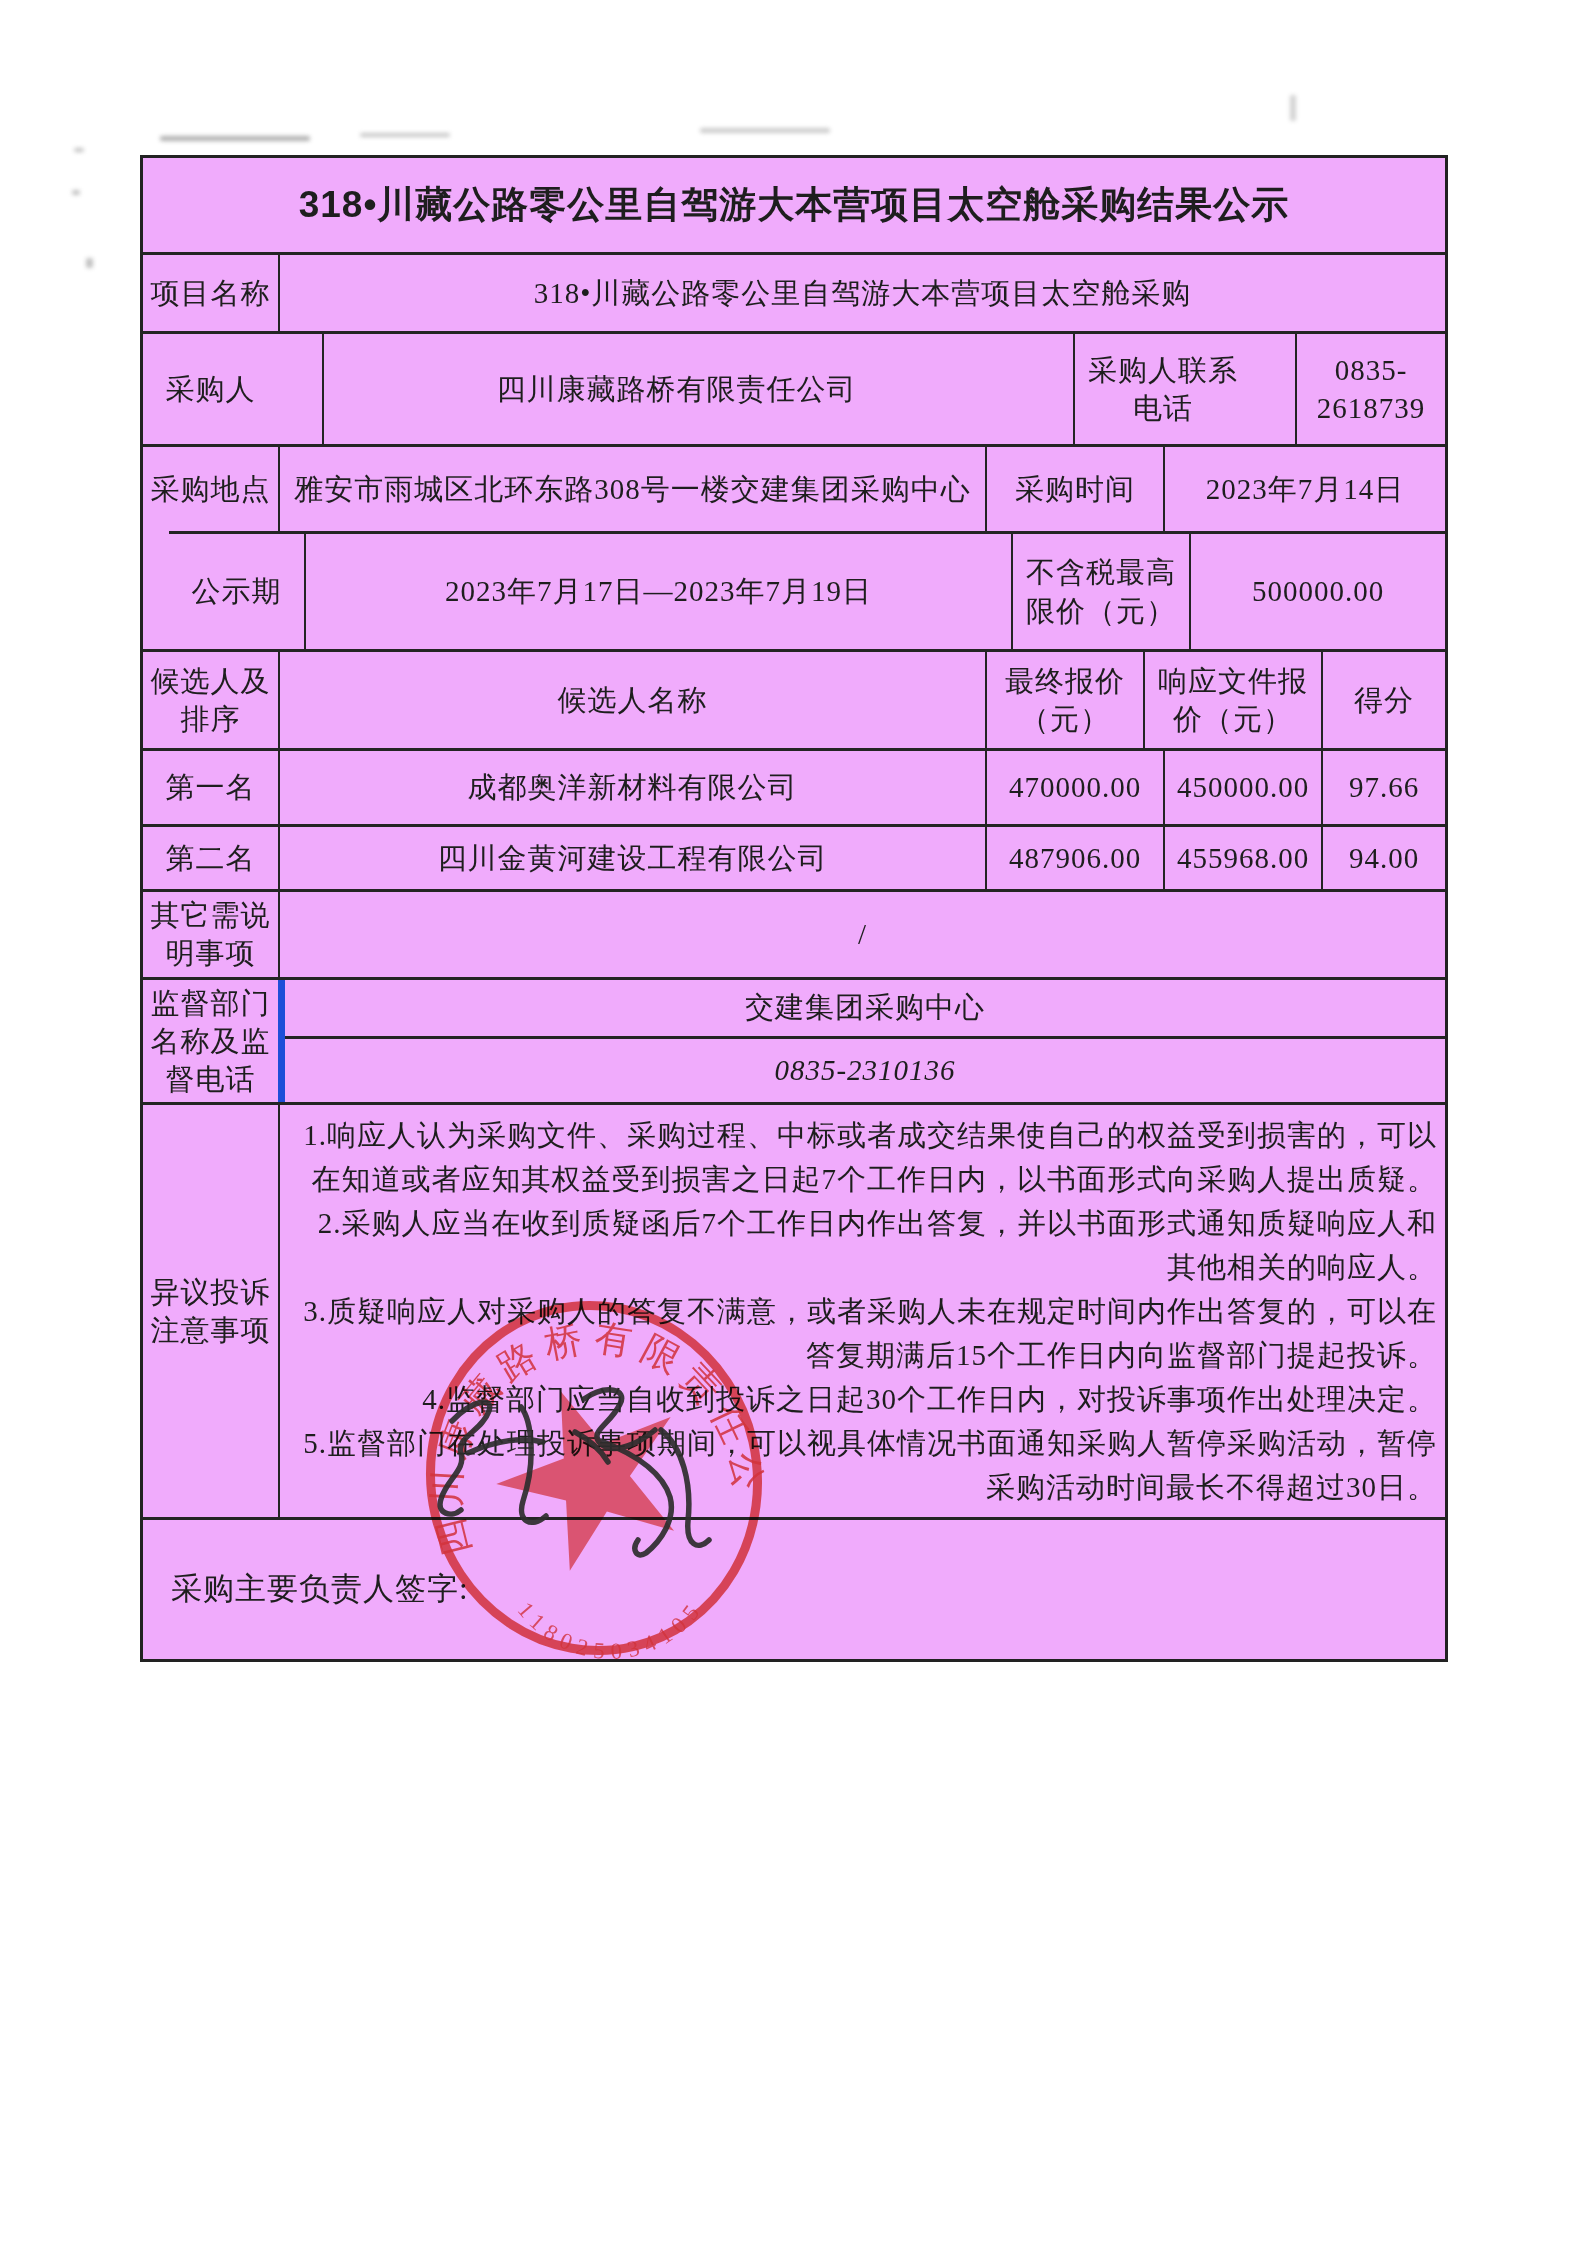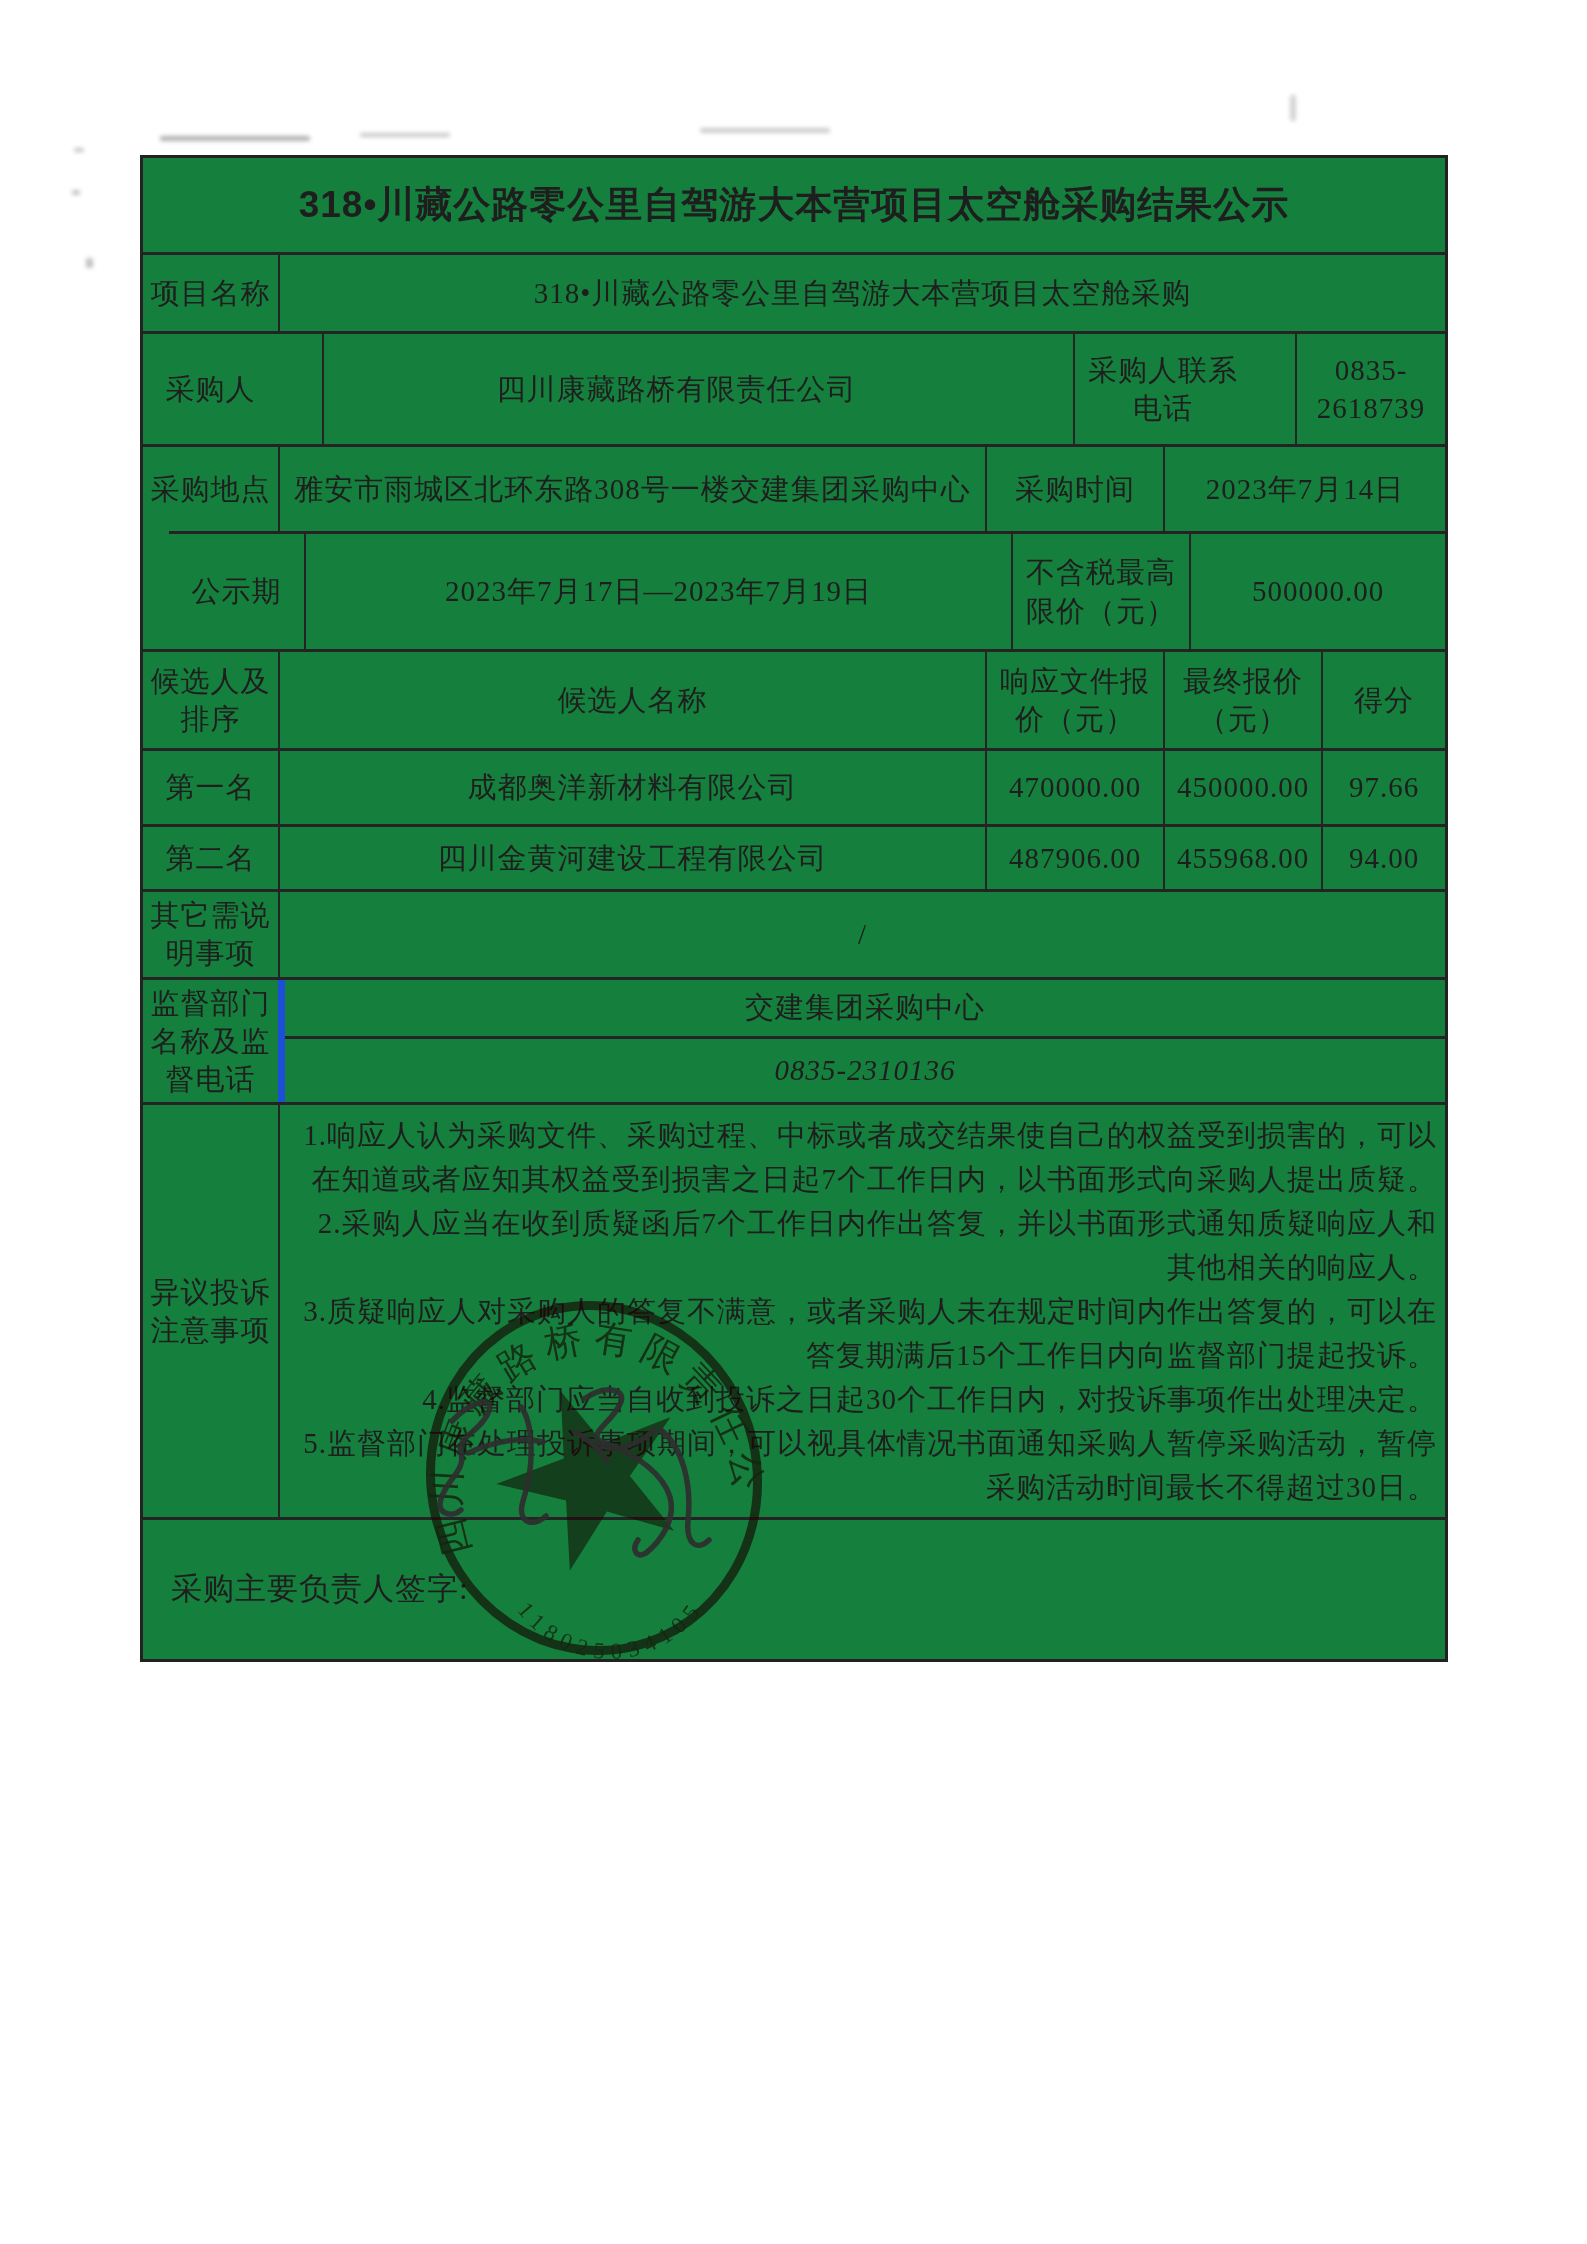--- a/index.html
+++ b/index.html
@@ -8,21 +8,21 @@
     width:1587px;height:2244px;
     background:#ffffff;
     font-family:"Liberation Serif","DejaVu Serif",serif;
     color:#1e1e1e;
     overflow:hidden;
   }
   
   .tbl{
     position:absolute;left:140px;top:155px;width:1302px;
     border:3px solid #222;
-    background:#15803d;
+    background:#f0abfc;
   }
   .row{display:flex;border-top:3px solid #242424;}
   .row:first-child{border-top:none;}
   .cell{
     box-sizing:border-box;
     display:flex;align-items:center;justify-content:center;
     text-align:center;
     font-size:29px;letter-spacing:1px;line-height:1.32;
     padding:4px 6px;
     flex:0 0 auto;
@@ -126,22 +126,22 @@
     <div class="row r5">
       <div class="cell c1">公示期</div>
       <div class="cell c2">2023年7月17日—2023年7月19日</div>
       <div class="cell c3">不含税最高限价（元）</div>
       <div class="cell c4">500000.00</div>
     </div>
 
     <div class="row r6">
       <div class="cell c1">候选人及排序</div>
       <div class="cell c2">候选人名称</div>
+      <div class="cell c4a">最终报价（元）</div>
       <div class="cell c3">响应文件报价（元）</div>
-      <div class="cell c4a">最终报价（元）</div>
       <div class="cell c5">得分</div>
     </div>
 
     <div class="row r7">
       <div class="cell c1">第一名</div>
       <div class="cell c2">成都奥洋新材料有限公司</div>
       <div class="cell c3">470000.00</div>
       <div class="cell c4a">450000.00</div>
       <div class="cell c5">97.66</div>
     </div>

